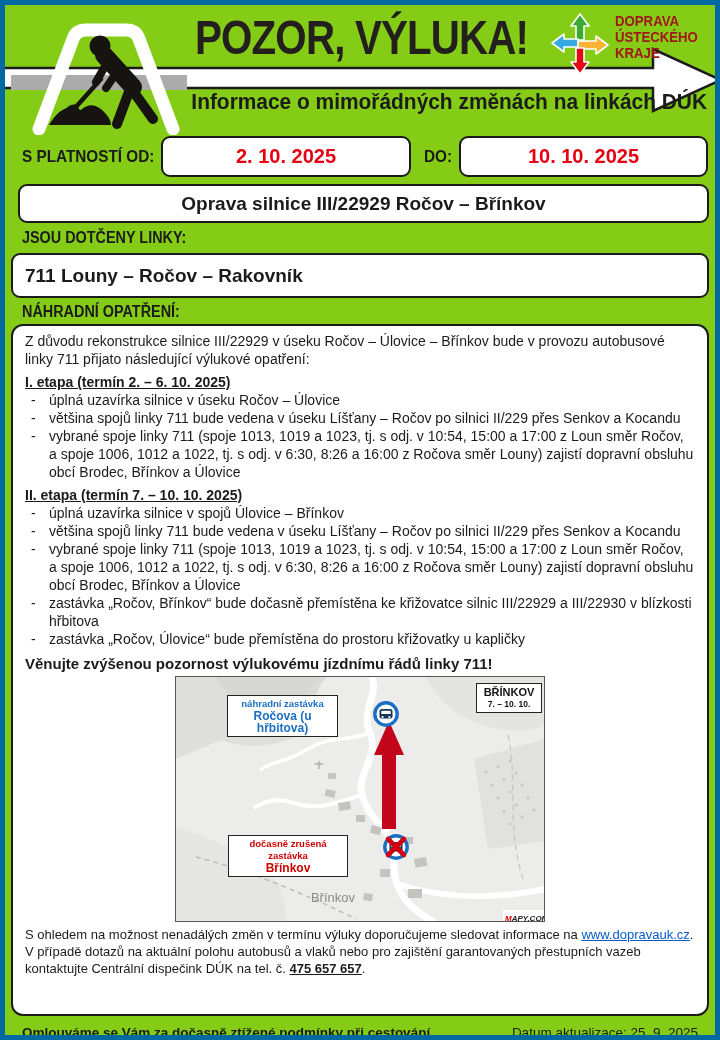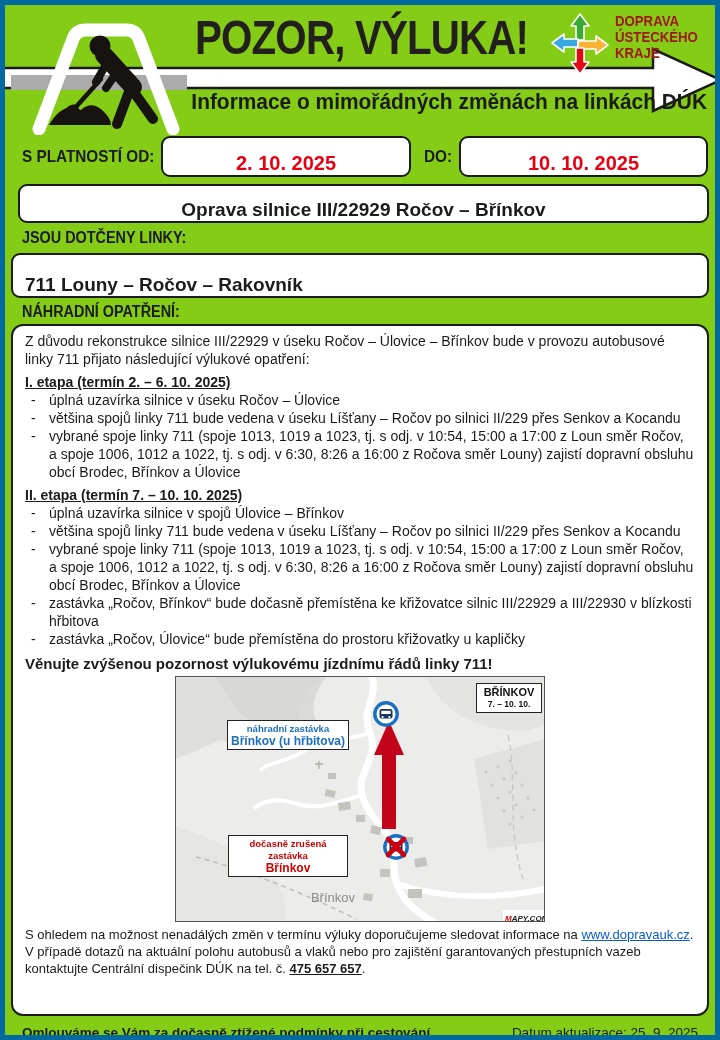--- a/index.html
+++ b/index.html
@@ -24,21 +24,21 @@
     transform:scaleX(.95); transform-origin:right center; white-space:nowrap;
   }
   .logo{ position:absolute; left:544px; top:8px; width:170px; height:64px; display:flex; align-items:flex-start; z-index:3; }
   .logo-text{ font-size:15px; line-height:16px; font-weight:bold; color:#A01818;
               transform:scaleX(.88); transform-origin:left center; margin-left:4px; }
   
   .lbl{ position:absolute; font-weight:bold; color:#1B1B1B; font-size:17px;
         transform:scaleX(.9); transform-origin:left center; white-space:nowrap; }
   .wbox{
     position:absolute; background:#fff; border:2px solid #1B1B1B; border-radius:9px;
-    display:flex; align-items:flex-end; justify-content:center;
+    display:flex; align-items:center; justify-content:center;
   }
   .datebox{ top:131px; height:41px; }
   .dateval{ color:#E60012; font-weight:bold; font-size:20px; }
   .titlebox{ left:13px; right:6px; top:179px; height:39px; }
   .titleval{ font-weight:bold; font-size:19px; color:#1B1B1B; }
   .linesbox{ left:6px; right:6px; top:248px; height:45px; justify-content:flex-start; padding-left:12px; }
   .linesval{ font-weight:bold; font-size:19px; color:#1B1B1B; }
   
   .mainbox{
     position:absolute; left:6px; right:6px; top:319px; height:692px;
@@ -53,21 +53,21 @@
   .attention{ font-weight:bold; font-size:15px; margin-top:7px; }
   
   .map{
     position:relative; width:370px; height:246px; margin:3px auto 0 auto;
     border:1.5px solid #555; background:#ECECEA; overflow:hidden;
   }
   .map-label{
     position:absolute; background:#fff; border:1.5px solid #222;
     text-align:center; font-weight:bold; line-height:12px; padding:2px 0;
   }
-  .lab-repl{ left:51px; top:43px; width:122px; color:#1B6FC2;text-align:center; }
+  .lab-repl{ left:51px; top:18px; width:111px; color:#1B6FC2;text-align:center; }
   .lab-repl .l1{ font-size:9.5px; }
   .lab-repl .l2{ font-size:12px; }
   .lab-canc{ left:52px; top:158px; width:120px; color:#CC0000; }
   .lab-canc .l1{ font-size:9.5px; }
   .lab-canc .l2{ font-size:12px; }
   .lab-area{ left:300px; top:6px; width:66px; color:#111; }
   .lab-area .l1{ font-size:11px; }
   .lab-area .l2{ font-size:8.5px; }
   .place-lbl{ position:absolute; left:117px; top:212px; width:80px; text-align:center;
               color:#8A8A8A; font-size:13px; }
@@ -237,21 +237,21 @@
         <rect x="6.5" y="8" width="13" height="9.5" rx="2" fill="#17375E"></rect>
         <rect x="8.3" y="9.8" width="9.4" height="3.2" fill="#FFFFFF"></rect>
         <g stroke="#D10010" stroke-width="4.6" stroke-linecap="round">
           <path d="M5,5 L21,21"></path>
             <path d="M21,5 L5,21"></path>
         </g>
       </svg>
 
       <div class="map-label lab-repl">
         <div class="l1">náhradní zastávka</div>
-        <div class="l2">Břínkov (u hřbitova)</div>
+        <div class="l2">Ročova (u hřbitova)</div>
       </div>
 
       <div class="map-label lab-canc">
         <div class="l1">dočasně zrušená zastávka</div>
         <div class="l2">Břínkov</div>
       </div>
 
       <div class="map-label lab-area">
         <div class="l1">BŘÍNKOV</div>
         <div class="l2">7. – 10. 10.</div>

